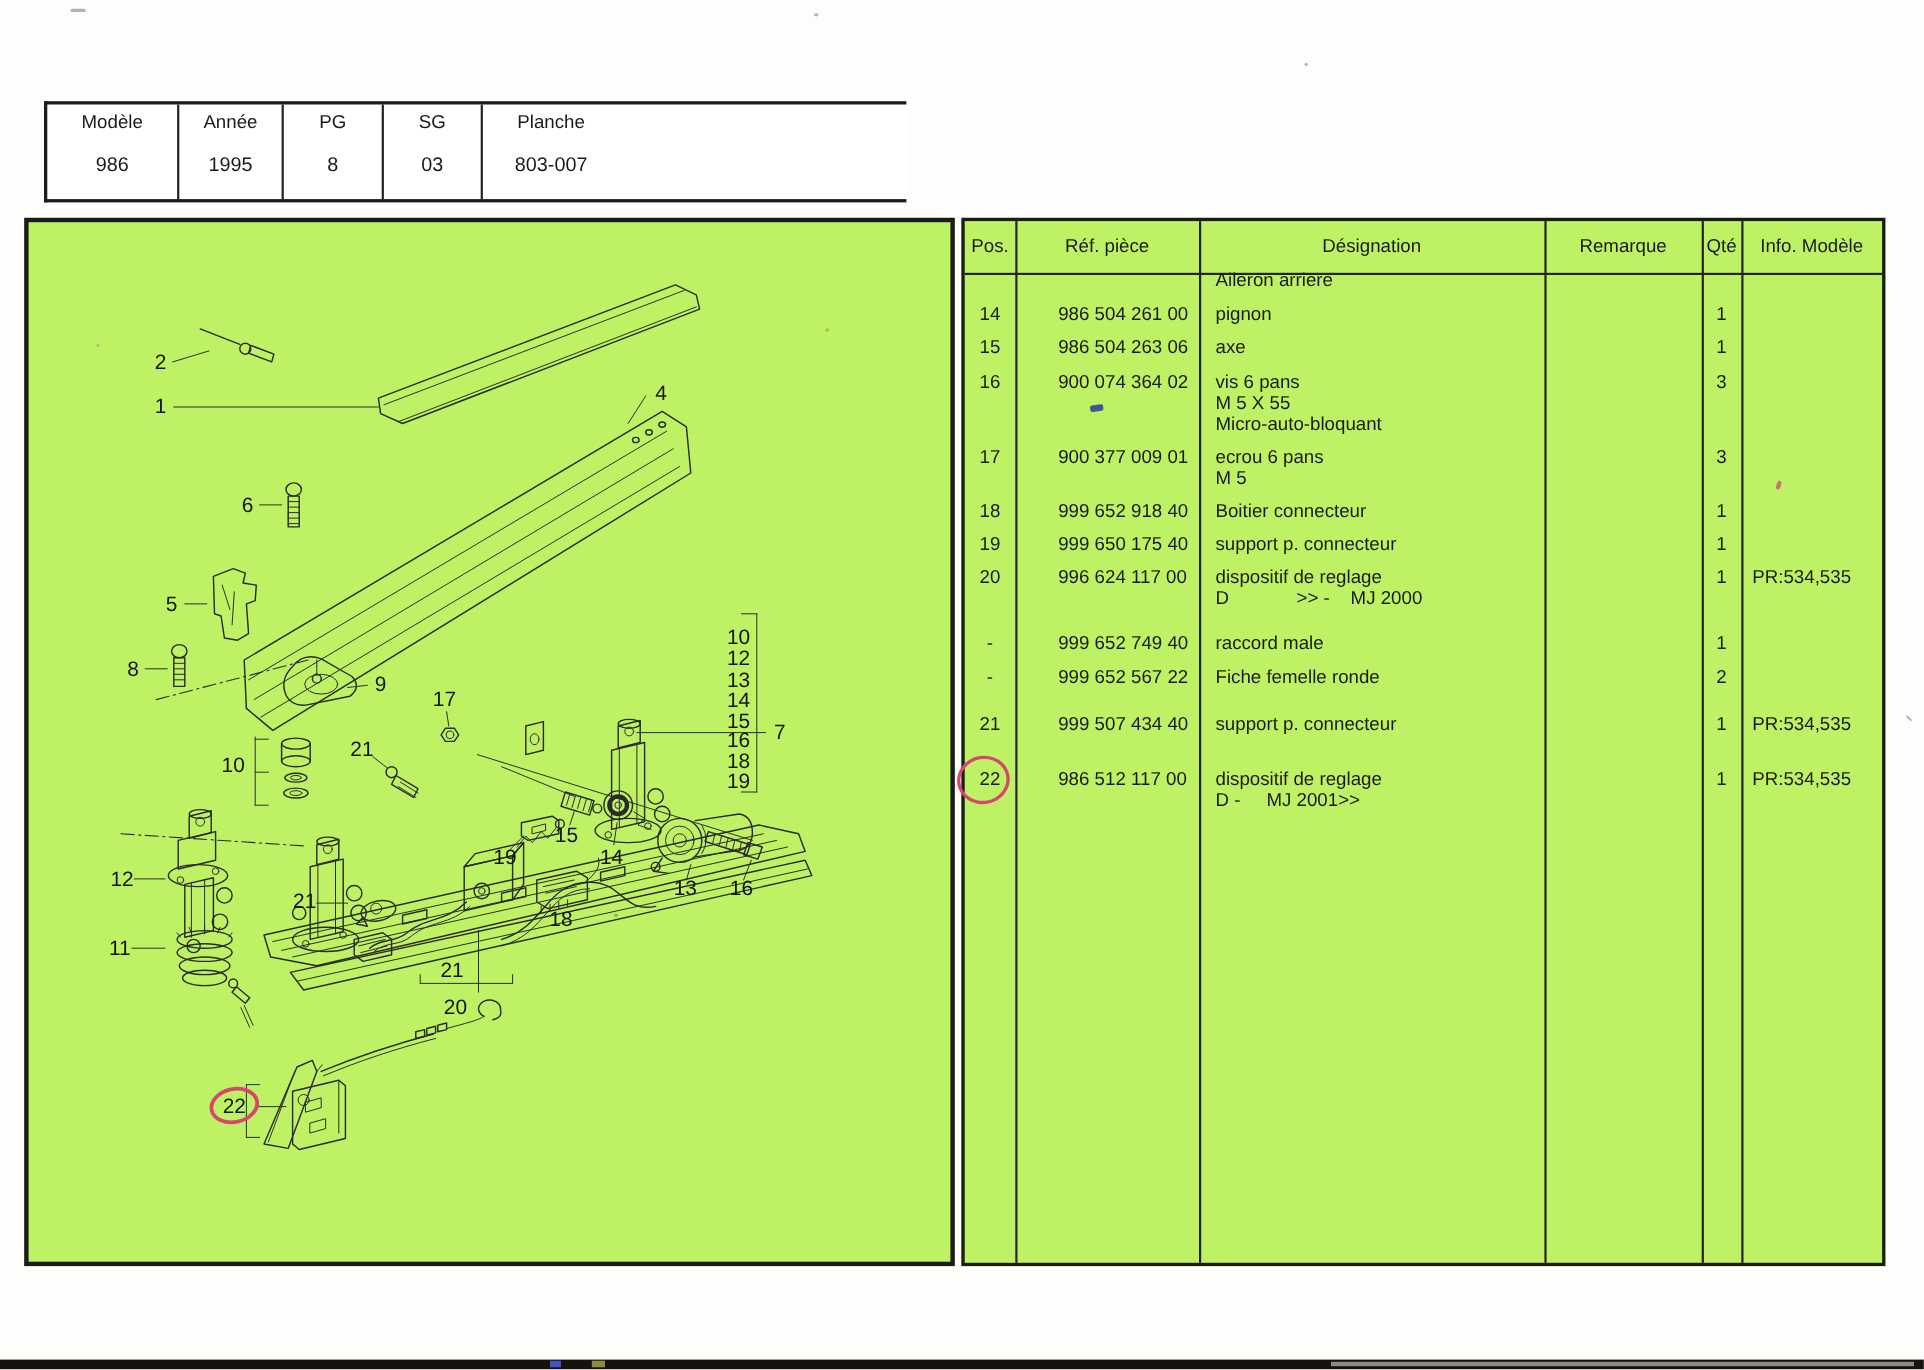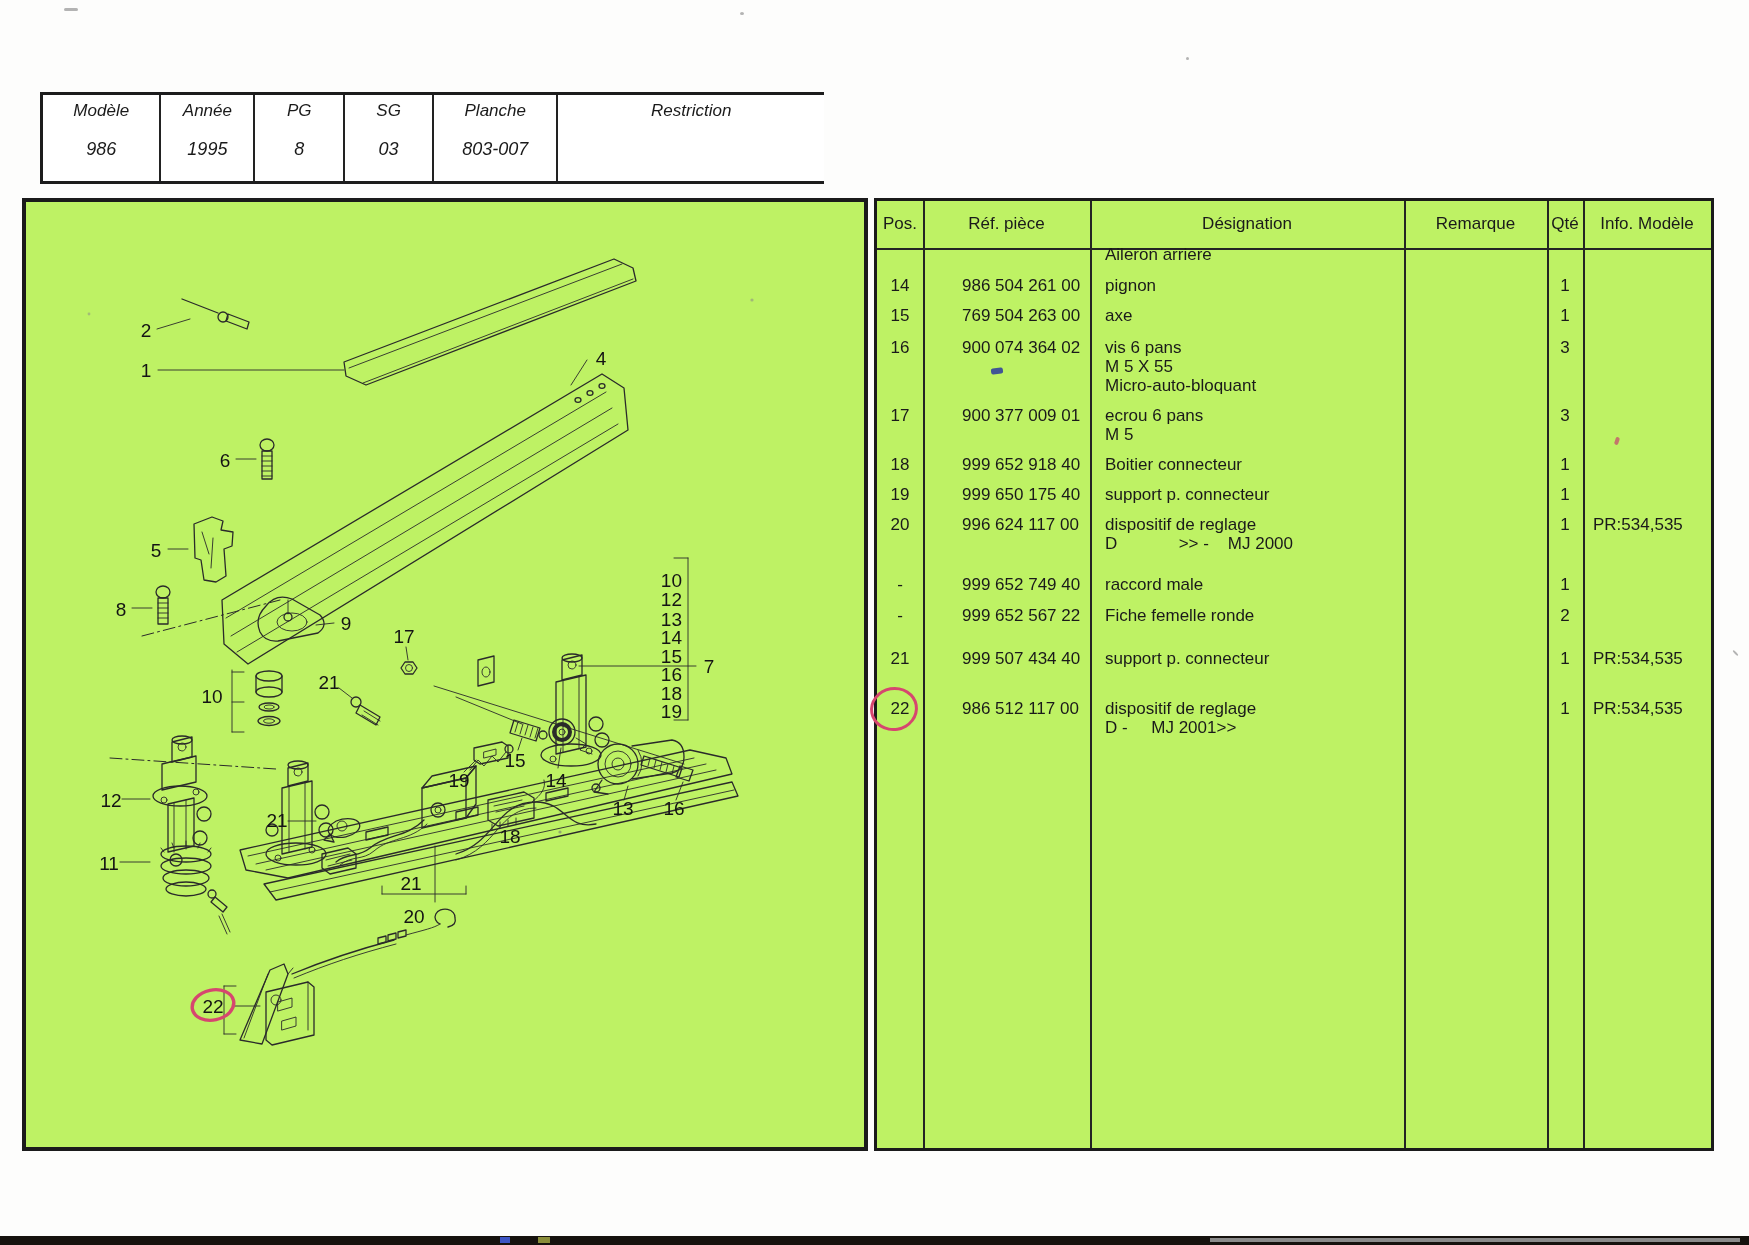--- a/index.html
+++ b/index.html
@@ -8,21 +8,21 @@
     background:#fdfdfc;
     font-family:"Liberation Sans","DejaVu Sans",sans-serif;
     color:#1a1a1a;
   }
   
   #doc-header{
     position:absolute;left:40px;top:92px;width:781px;height:86px;
     border-top:3px solid #1c1c1c;border-left:3px solid #1c1c1c;border-bottom:3px solid #1c1c1c;
     display:flex;background:#fff;
   }
-  .hcol{position:relative;height:100%;border-right:2px solid #222;font-style:italic;}
+  .hcol{position:relative;height:100%;border-right:2px solid #222;}
   .hcol:last-child{border-right:none;}
   .hcol .lbl{position:absolute;top:6px;left:0;width:100%;text-align:center;font-size:17px;}
   .hcol .val{position:absolute;top:44px;left:0;width:100%;text-align:center;font-size:18px;}
   
   .frame{position:absolute;top:198px;background:#bef264;}
   #diagram-frame{left:22px;width:838px;height:945px;border:4px solid #1b1b1b;}
   #table-frame{left:874px;width:834px;height:947px;border:3px solid #1b1b1b;}
   
   .pt-header{position:absolute;top:13px;font-size:17px;text-align:center;}
   .pt-sep-h{position:absolute;left:0;right:0;top:47px;height:2px;background:#242424;}
@@ -84,24 +84,20 @@
     <div class="val">8</div>
   </div>
   <div class="hcol" style="width:88px">
     <div class="lbl">SG</div>
     <div class="val">03</div>
   </div>
   <div class="hcol" style="width:124px">
     <div class="lbl">Planche</div>
     <div class="val">803-007</div>
   </div>
-  <div class="hcol" style="width:269px">
-    <div class="lbl">Restriction</div>
-    <div class="val"></div>
-  </div>
 </div>
 
 <div id="diagram-frame" class="frame">
   <svg id="diagram-svg" width="838" height="945" viewBox="0 0 838 945">
 
     <g class="ln">
       <path d="M156,97 L192,111"></path>
       <circle cx="197" cy="115" r="5"></circle>
       <path d="M202,112 l21,8 l-2,7 l-21,-8 z"></path>
       <path class="thin" d="M131,127 L164,117"></path>
@@ -407,21 +403,21 @@
       </div>
       <div class="prow">
         <div class="cell c-pos">14</div>
         <div class="cell c-ref">986 504 261 00</div>
         <div class="cell c-des"><div>pignon</div></div>
         <div class="cell c-qty">1</div>
         <div class="cell c-info"></div>
       </div>
       <div class="prow">
         <div class="cell c-pos">15</div>
-        <div class="cell c-ref">769 504 263 00</div>
+        <div class="cell c-ref">986 504 263 06</div>
         <div class="cell c-des"><div>axe</div></div>
         <div class="cell c-qty">1</div>
         <div class="cell c-info"></div>
       </div>
       <div class="prow">
         <div class="cell c-pos">16</div>
         <div class="cell c-ref">900 074 364 02</div>
         <div class="cell c-des"><div>vis 6 pans</div><div>M 5 X 55</div><div>Micro-auto-bloquant</div></div>
         <div class="cell c-qty">3</div>
         <div class="cell c-info"></div>

